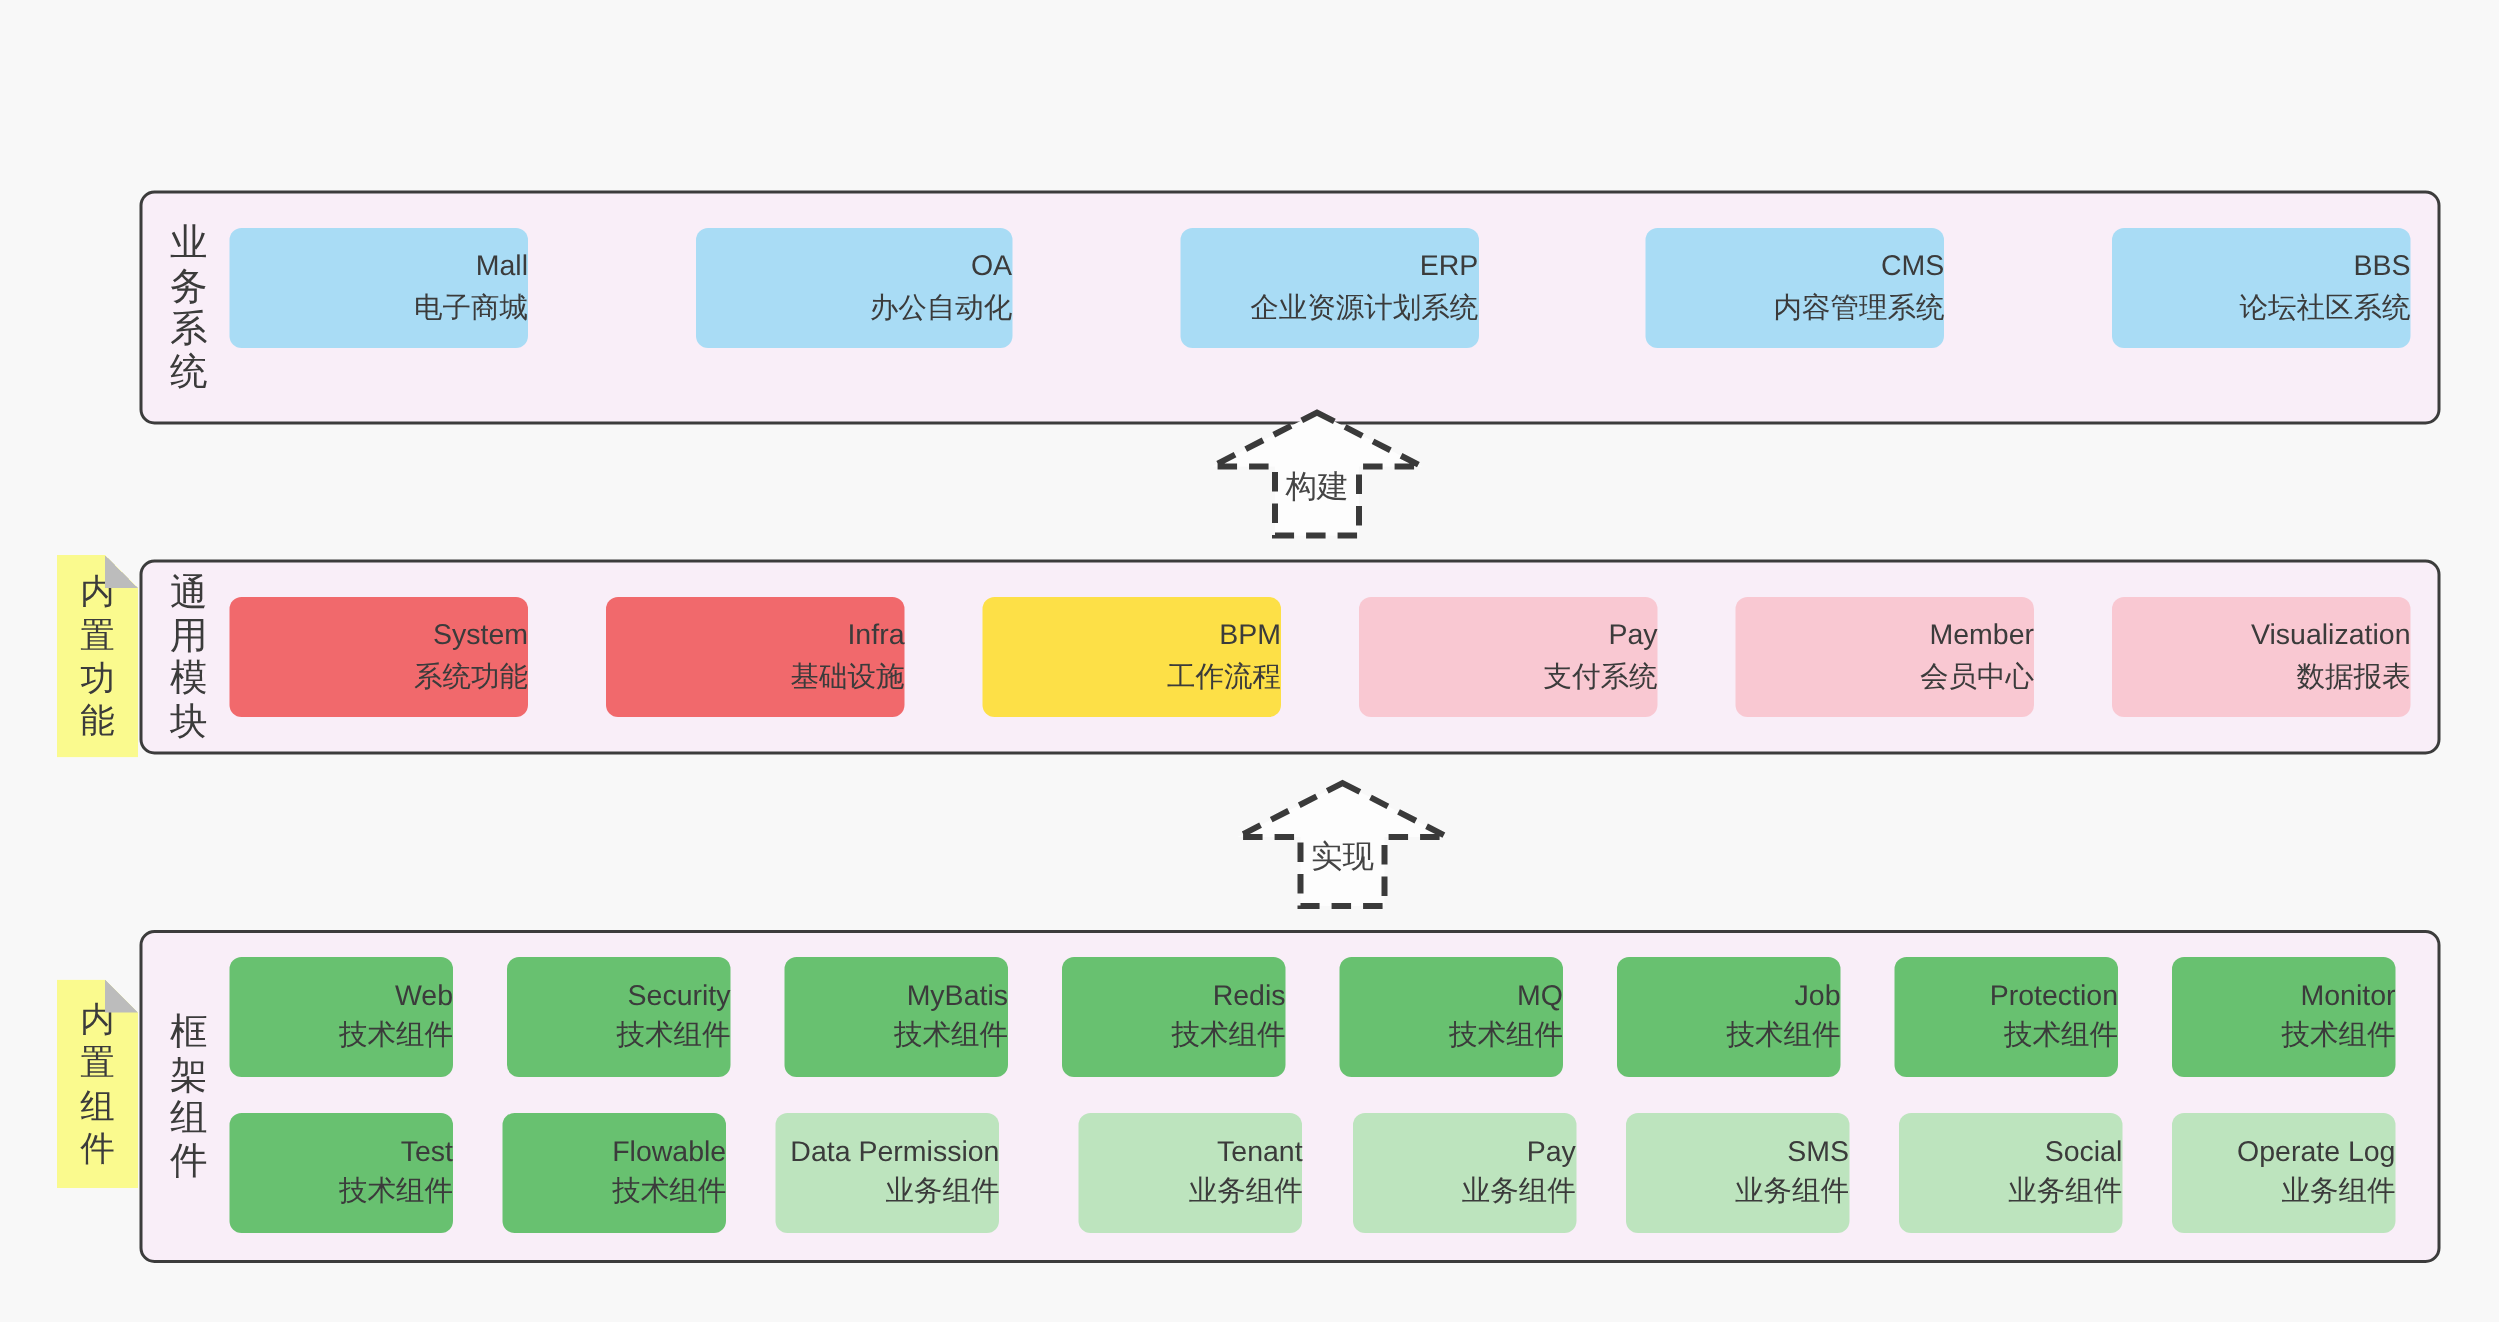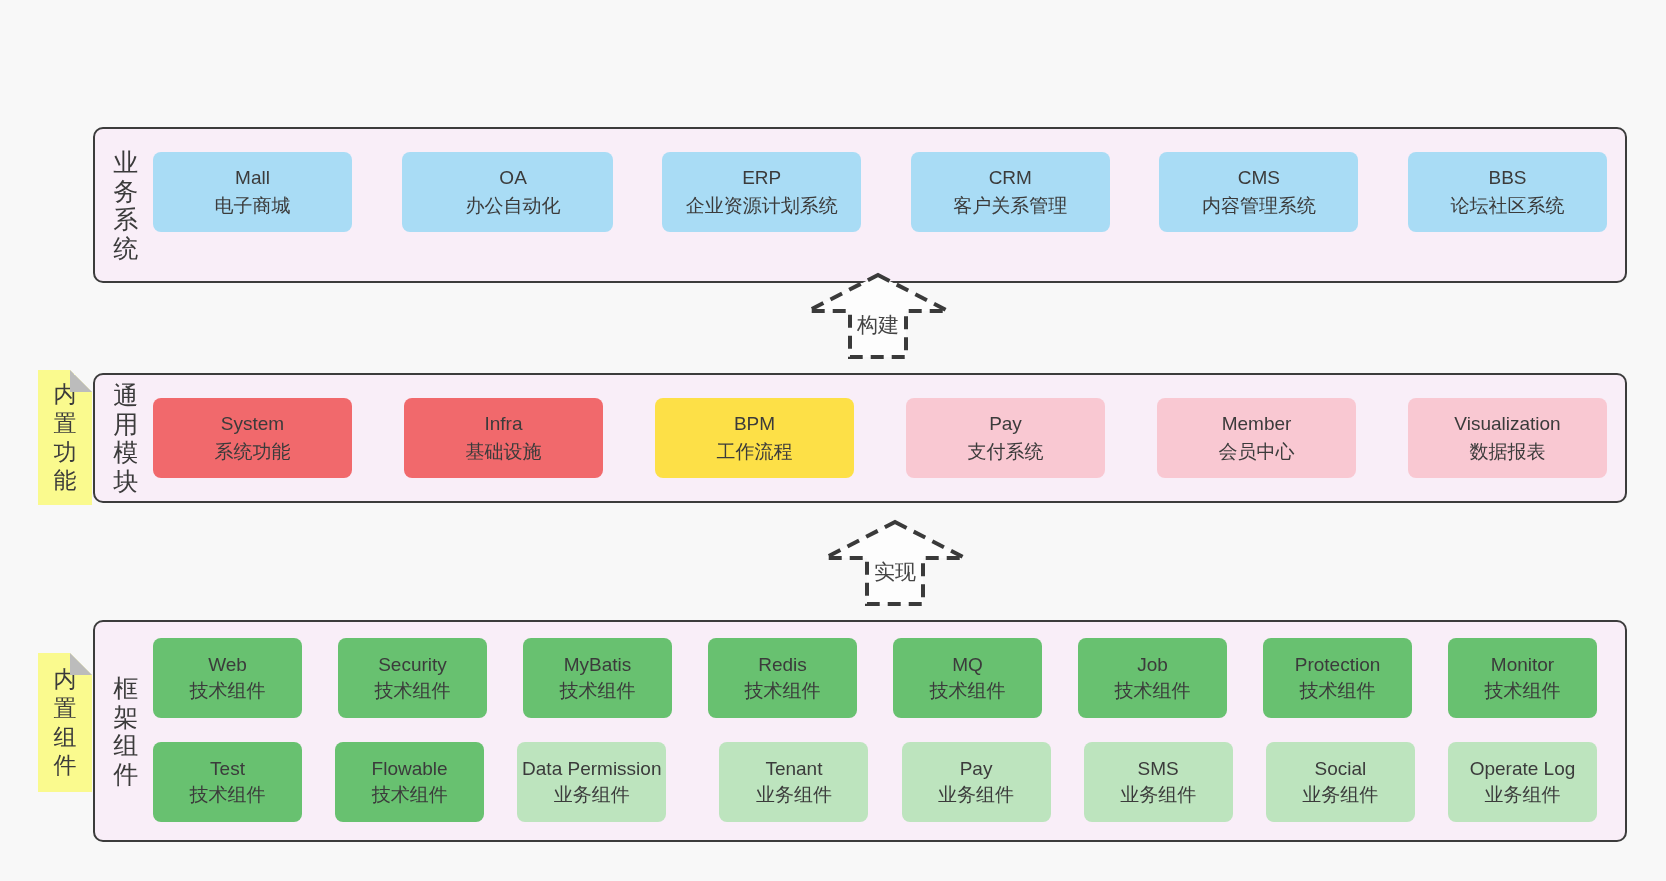--- a/index.html
+++ b/index.html
@@ -39,21 +39,21 @@
   }
   #panel-business .box-area{padding-top:23px;}
   #panel-modules   .box-area{padding-top:23px;}
   #panel-components .box-area{padding-top:16px;right:28px;}
   .box-row{
     display:flex;justify-content:space-between;
   }
   #panel-components .box-row + .box-row{margin-top:24px;}
   .box{
     height:80px;border-radius:8px;
-    display:flex;flex-direction:column;justify-content:center;align-items:center;
+    display:flex;flex-direction:column;justify-content:center;align-items:flex-end;
     font-size:19px;line-height:1.5;text-align:center;
     color:var(--text,#3b3b3b);
   }
   .box-wide{width:199px;}
   .box-small{width:149px;line-height:1.36;}
 
   
   .sticky{
     position:absolute;left:38px;width:54px;
     background:var(--yellow,#fafa8e);
@@ -102,24 +102,20 @@
           </div>
           <div class="box box-wide" style="background: rgb(169, 220, 245); padding-left: 12px;">
             <div>OA</div>
             <div>办公自动化</div>
           </div>
           <div class="box box-wide" style="background: rgb(169, 220, 245);">
             <div>ERP</div>
             <div>企业资源计划系统</div>
           </div>
           <div class="box box-wide" style="background: rgb(169, 220, 245);">
-            <div>CRM</div>
-            <div>客户关系管理</div>
-          </div>
-          <div class="box box-wide" style="background: rgb(169, 220, 245);">
             <div>CMS</div>
             <div>内容管理系统</div>
           </div>
           <div class="box box-wide" style="background: rgb(169, 220, 245);">
             <div>BBS</div>
             <div>论坛社区系统</div>
           </div>
         </div>
       </div>
   </section>

